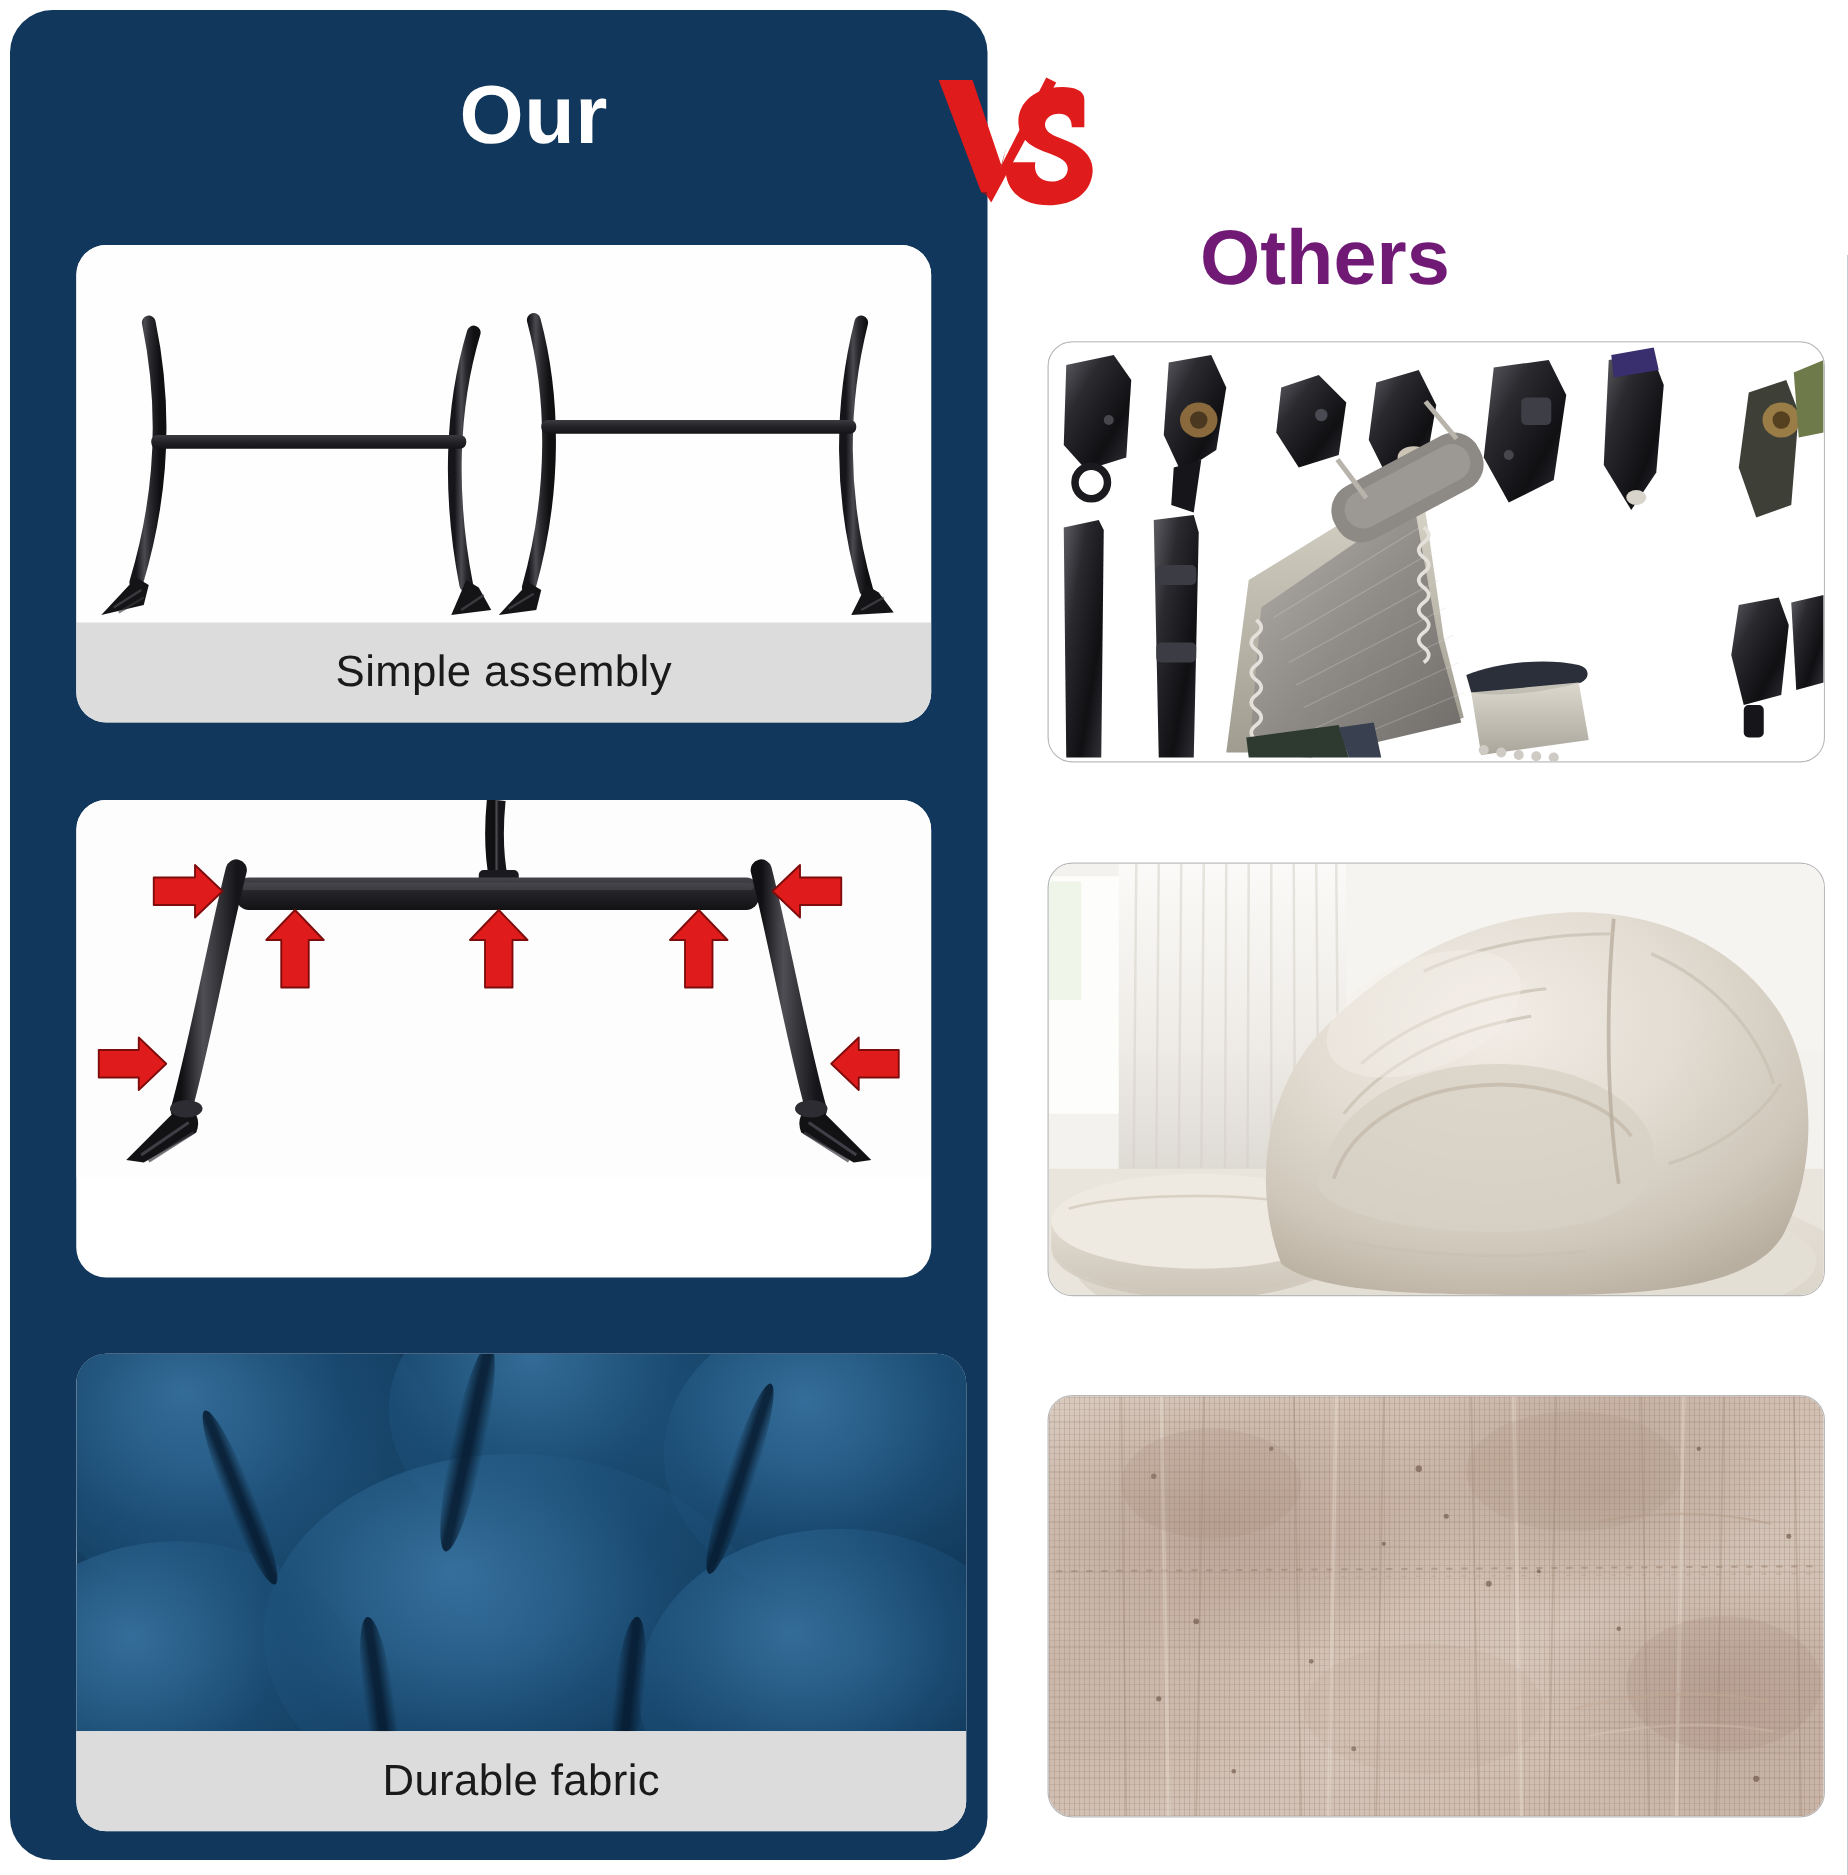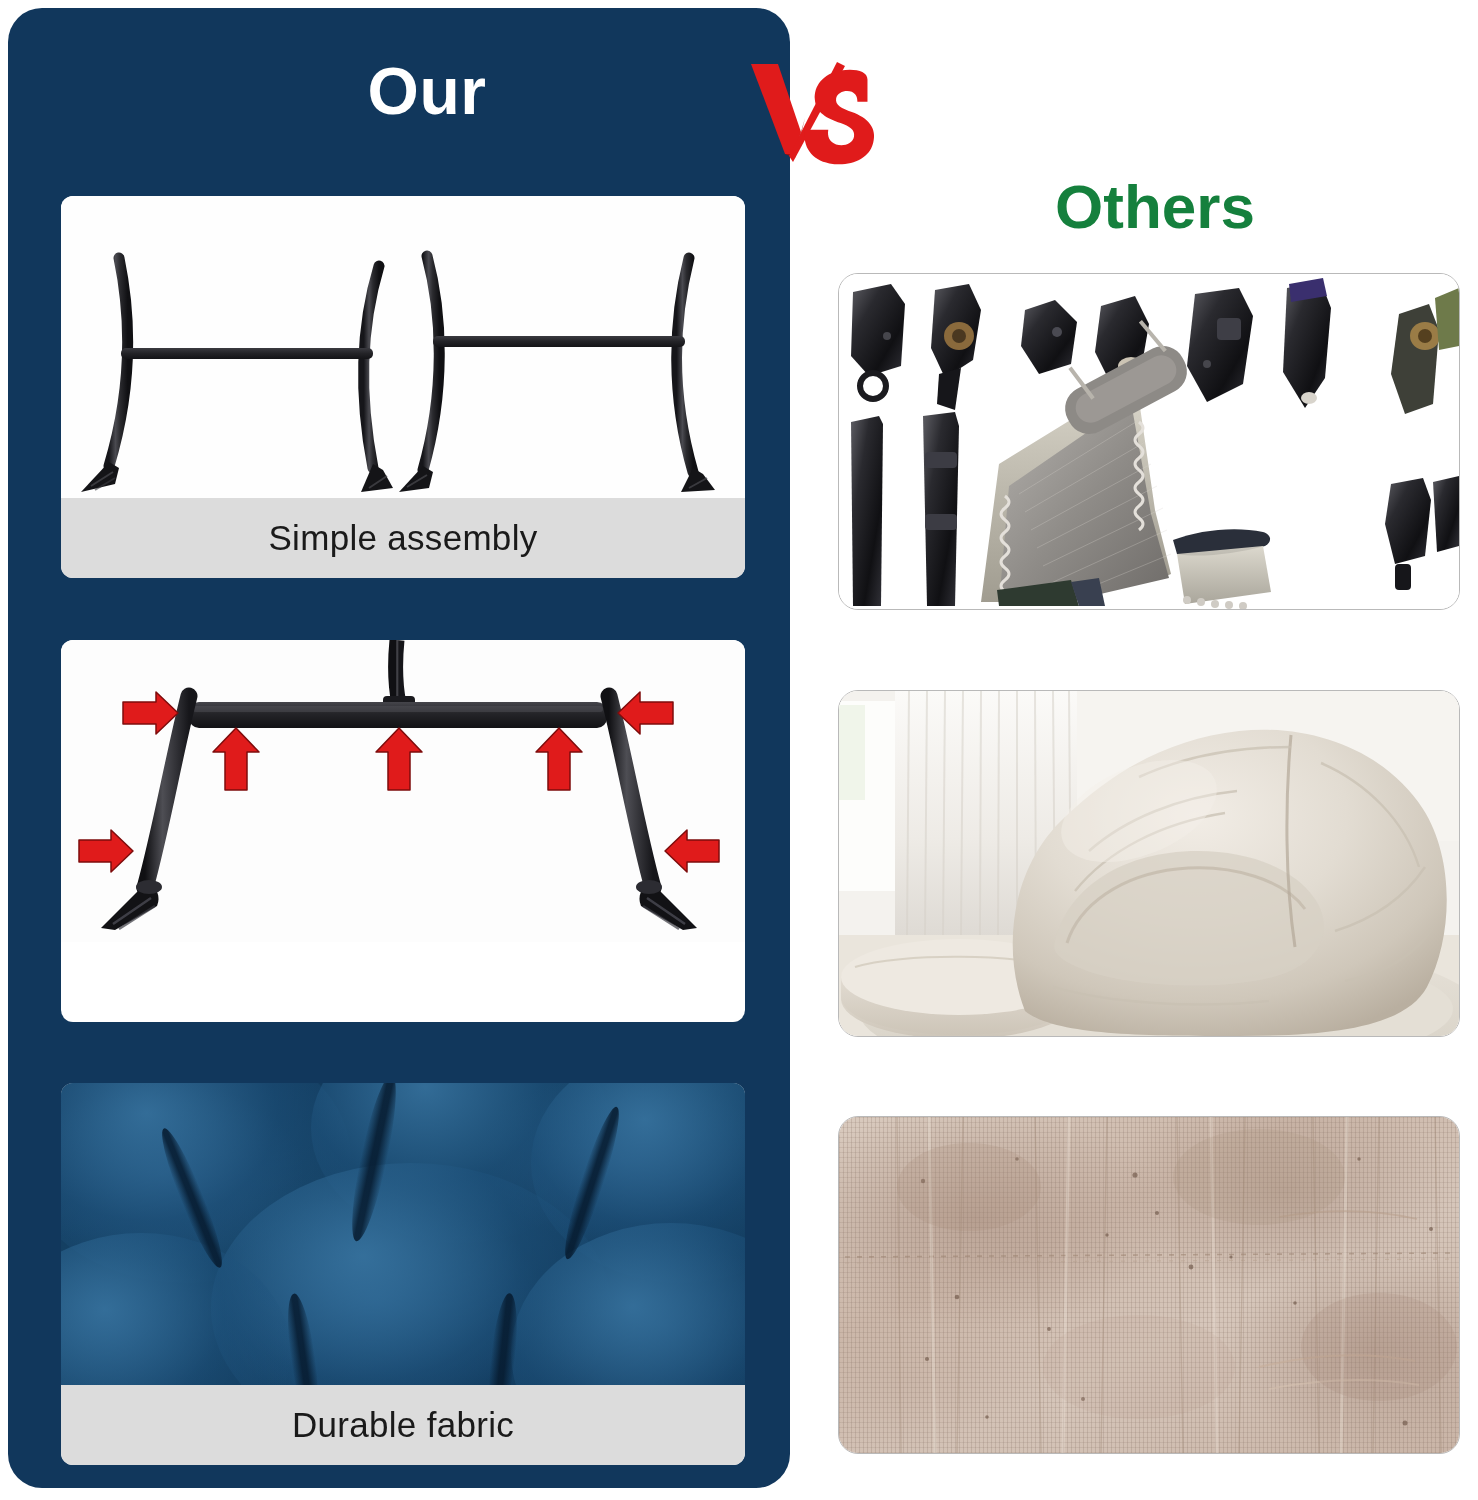--- a/index.html
+++ b/index.html
@@ -38,26 +38,26 @@
     line-height: 1;
     margin-left: 28px;
   }
 
   
   .our-card {
     position: absolute;
     left: 53px;
     width: 684px;
     background: #ffffff;
-    border-radius: 12px;
+    border-radius: 24px;
     overflow: hidden;
   }
   .our-card.c1 { top: 188px;  height: 382px; }
   .our-card.c2 { top: 632px;  height: 382px; }
-  .our-card.c3 { top: 1075px; height: 382px; }
+  .our-card.c3 { top: 1075px; height: 382px; padding-left: 28px; }
 
   .card-photo {
     position: absolute;
     left: 0; top: 0; right: 0;
     height: 302px;
     overflow: hidden;
   }
   .caption-bar {
     position: absolute;
     left: 0; right: 0; bottom: 0;
@@ -80,22 +80,22 @@
     height: 115px;
   }
   .vs-badge svg { display: block; width: 100%; height: 100%; }
 
   
   .others-title {
     position: absolute;
     left: 960px;
     top: 176px;
     width: 390px;
-    text-align: center;
-    color: #15803d;
+    text-align: left;
+    color: #701a75;
     font-size: 62px;
     font-weight: bold;
     line-height: 1;
   }
   .others-card {
     position: absolute;
     left: 838px;
     width: 622px;
     background: #ffffff;
     border: 1px solid #b9b9b9;

